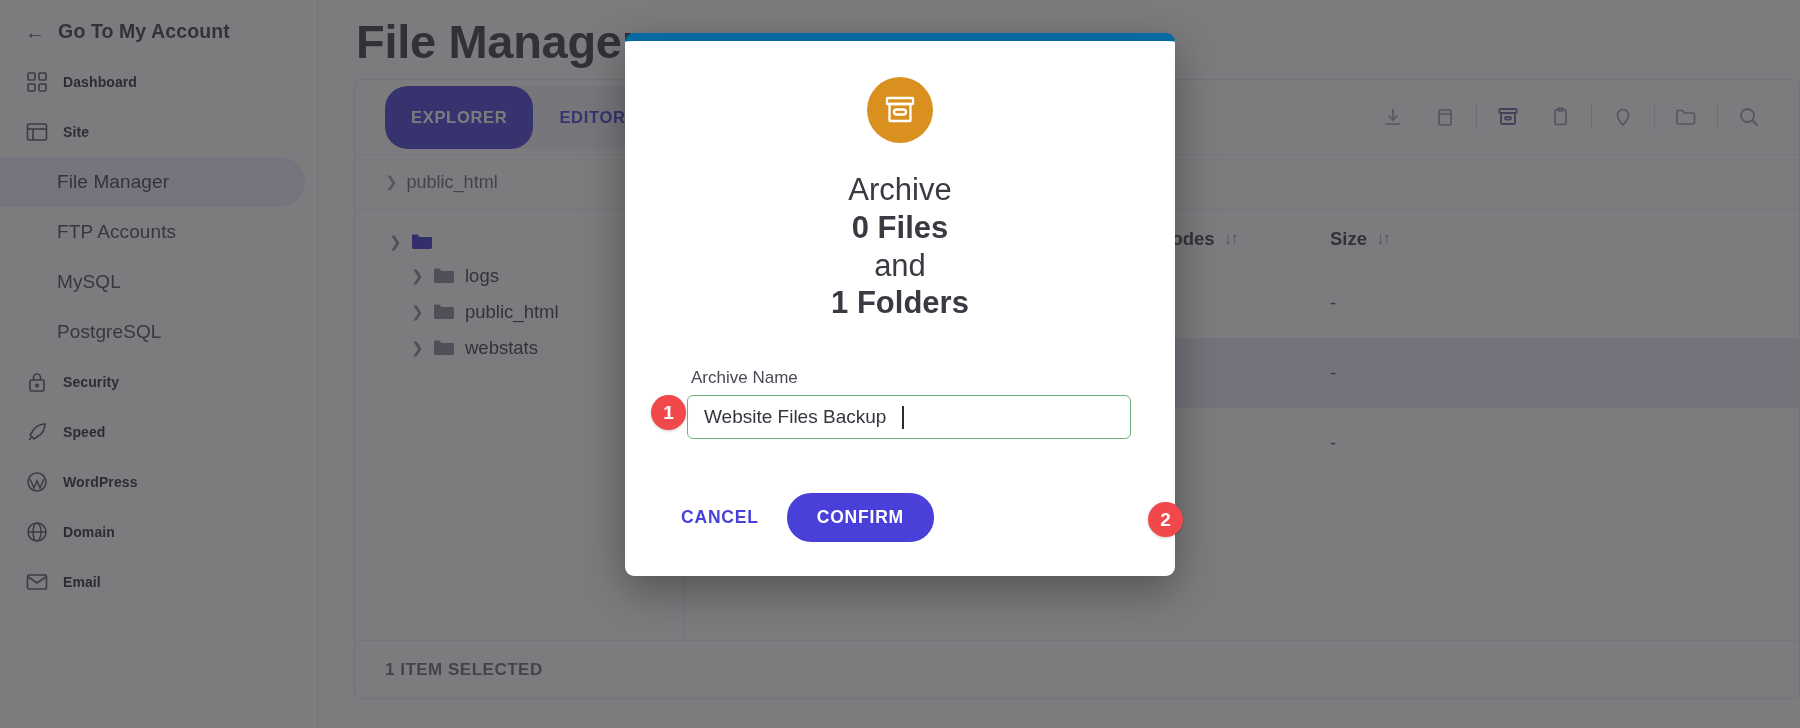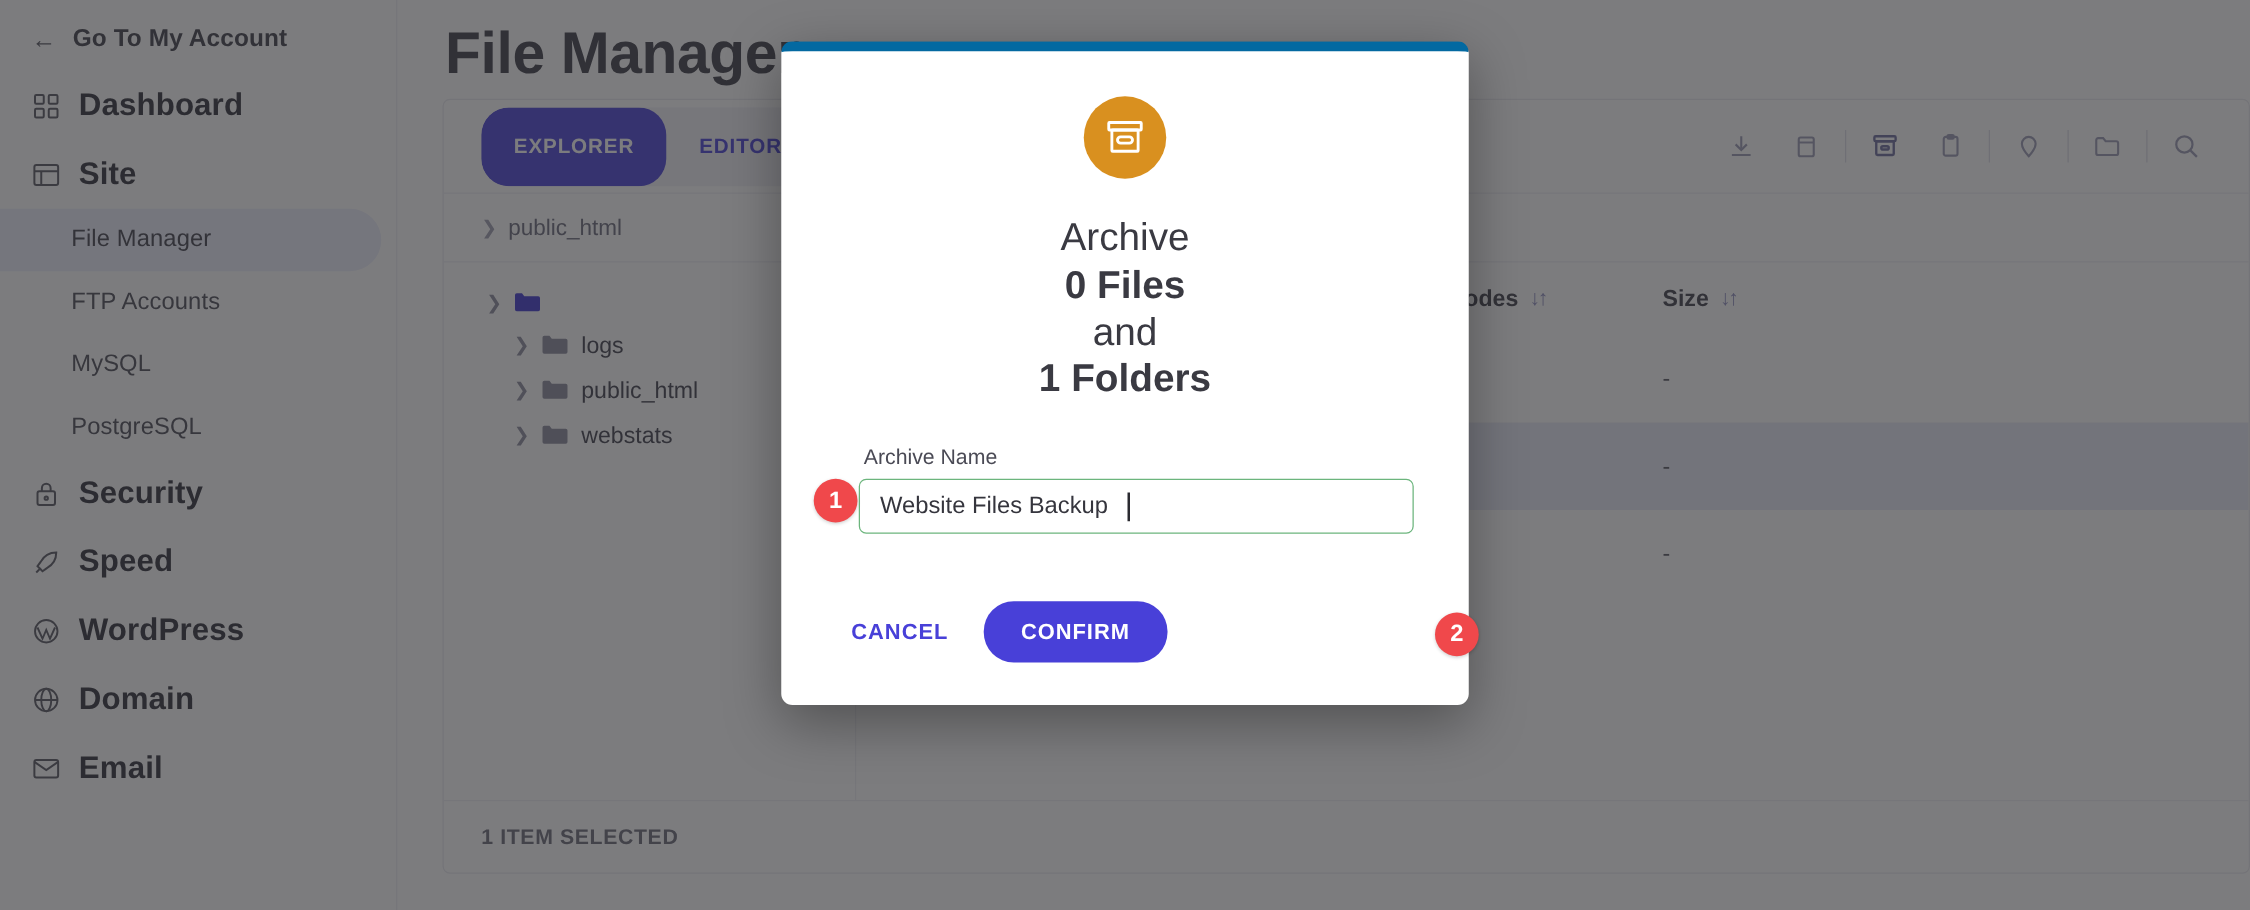--- a/index.html
+++ b/index.html
@@ -39,21 +39,21 @@
     font-size: 19.5px;
     font-weight: bold;
     letter-spacing: .1px;
   }
   .sb-back .arrow { font-size: 20px; font-weight: normal; color: #55555f; line-height: 1; }
 
   .sb-item {
     display: flex; align-items: center; gap: 14px;
     padding: 13px 0 13px 25px;
     color: #2f2f38;
-    font-size: 25px;
+    font-size: 14px;
     font-weight: bold;
     letter-spacing: .1px;
   }
   .sb-item .ico { width: 24px; height: 24px; flex: 0 0 24px; display:flex; align-items:center; justify-content:center; }
   .sb-item .ico svg { display:block; }
 
   .sb-sub {
     padding: 14px 0 14px 57px;
     color: #4a4a55;
     font-size: 19px;
@@ -216,21 +216,21 @@
   #modal-title {
     margin-top: 28px;
     font-size: 31px;
     color: #3a3a42;
     line-height: 1.22;
     font-weight: normal;
   }
   #modal-title .b { font-weight: bold; }
 
   .field-wrap {
-    margin-top: 34px;
+    margin-top: 46px;
     text-align: left;
     position: relative;
     padding-left: 18px;
   }
   .field-label {
     font-size: 17px;
     color: #4a4a55;
     margin-bottom: 7px;
     padding-left: 4px;
   }

